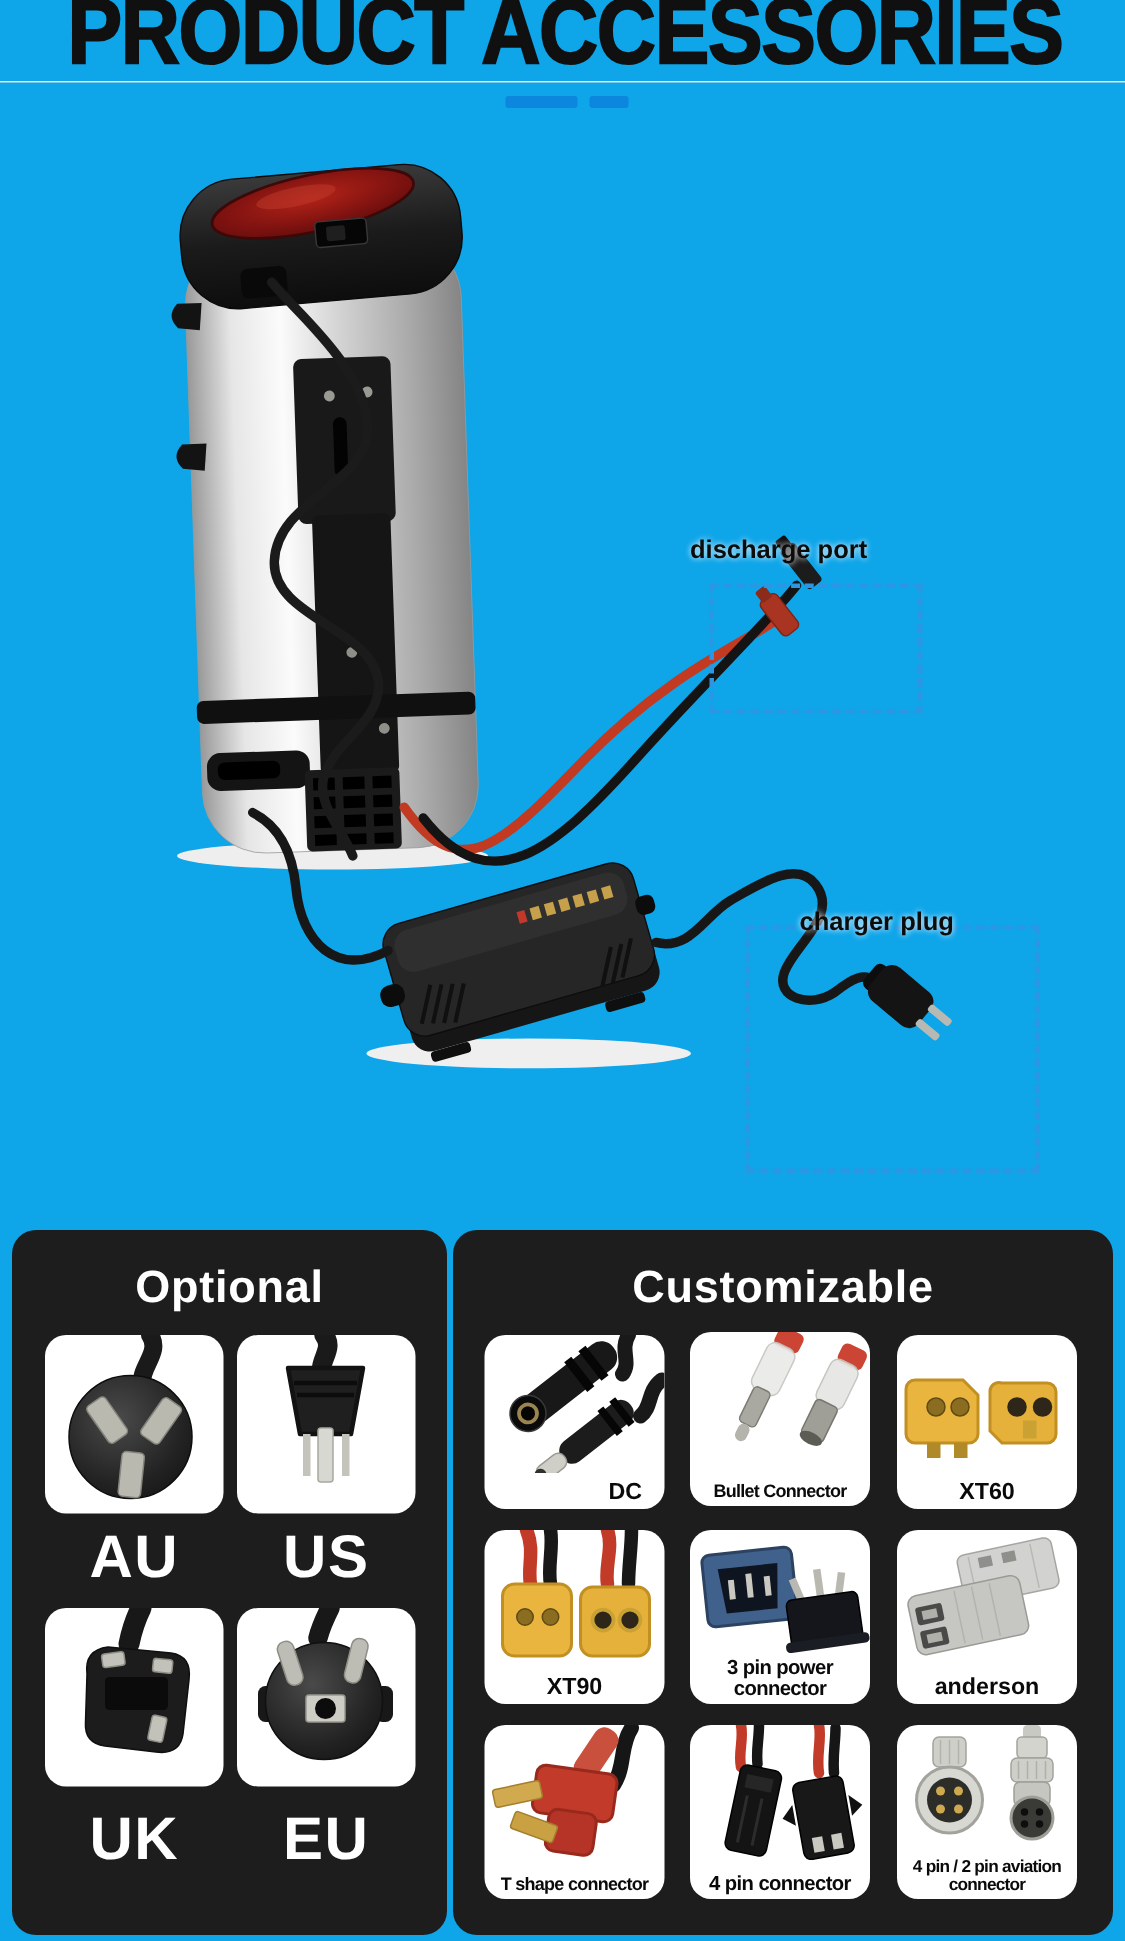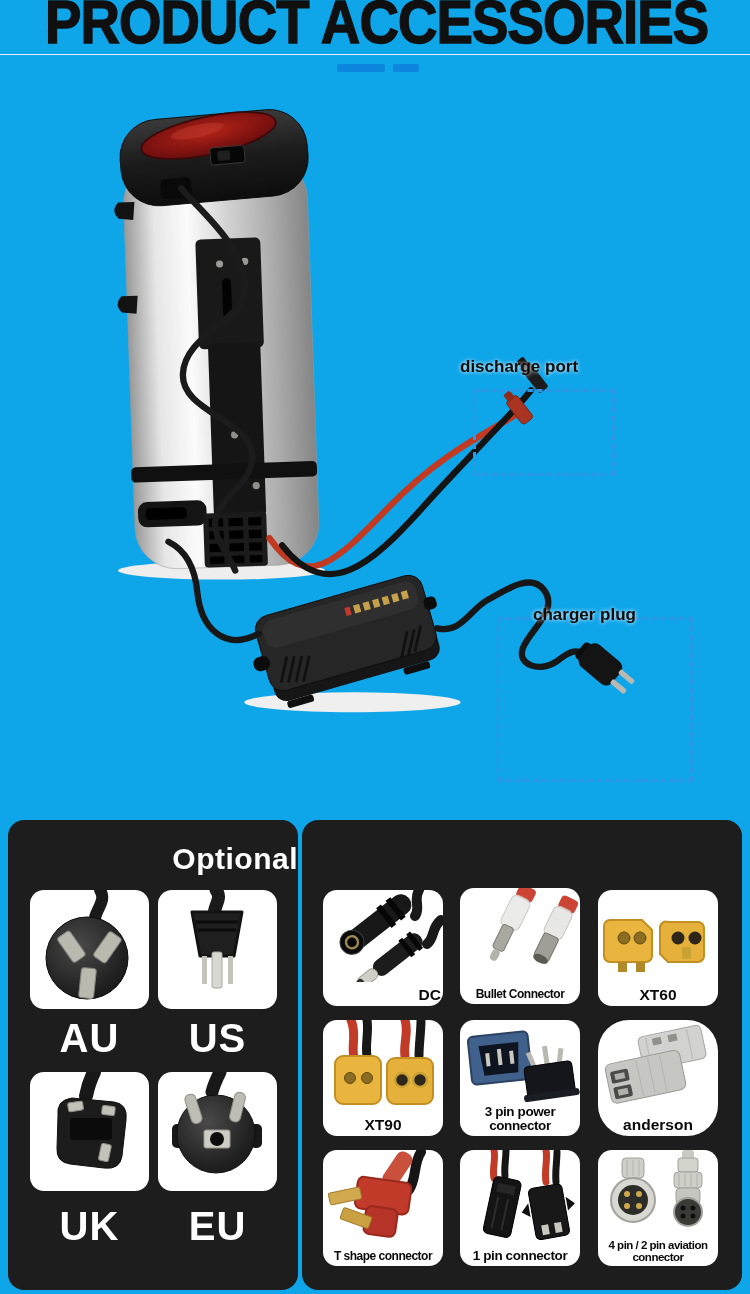--- a/index.html
+++ b/index.html
@@ -30,40 +30,40 @@
   .lbl-charger{ left:533px; top:585px;margin-top:20px; }
   .dashed-box{ position:absolute; border:3px dashed #2b97e4; z-index:5; }
   .box-discharge{ left:473px; top:389px; width:142px; height:87px; }
   .box-charger{ left:497px; top:617px; width:196px; height:165px; }
 
   
   .panel{ position:absolute; top:820px; height:470px; background:#1d1d1d; border-radius:16px; }
   .panel-optional{ left:8px; width:290px; }
   .panel-customizable{ left:302px; width:440px; }
   .panel-title{
-    position:absolute; top:22px; left:0; width:100%; text-align:right;
+    position:absolute; top:22px; left:0; width:100%; text-align:center;
     font-size:30px; font-weight:bold; color:#ffffff; letter-spacing:0.5px;
   }
   .op-card{ position:absolute; width:119px; height:119px; background:#ffffff; border-radius:14px; overflow:hidden; }
   .op-card svg{ display:block; }
   .op-label{
     position:absolute; width:119px; text-align:center; font-size:40px;
     font-weight:bold; color:#ffffff; letter-spacing:1px;
   }
   .cz-card{ position:absolute; width:120px; height:116px; background:#ffffff; border-radius:14px; overflow:hidden; }
   .cz-card svg{ display:block; margin:0 auto; }
   .cz-caption{
     position:absolute; left:2px; right:2px; bottom:3px; text-align:center;
     font-weight:bold; color:#0a0a0a; line-height:1.05;
   }
   .cap-lg{ font-size:15.5px; }
   .cap-md{ font-size:13.5px; letter-spacing:-0.4px; }
   .cap-sm{ font-size:12px;  letter-spacing:-0.5px; }
   .cap-xs{ font-size:11.5px; letter-spacing:-0.5px; }
-  .cap-dc{ text-align:right; }
+  .cap-dc{ text-align:right; padding-right:13px; }
 </style>
 </head>
 <body>
 
 <div id="page">
 
   <div class="page-title">PRODUCT ACCESSORIES</div>
   <div class="title-rule"></div>
   <div class="divider-dash dash-long"></div>
   <div class="divider-dash dash-short"></div>
@@ -256,20 +256,21 @@
         </g>
         <rect x="46" y="58" width="26" height="18" rx="2" fill="#cdcdc6" stroke="#98988f"></rect>
         <circle cx="59" cy="67" r="7" fill="#0c0c0c"></circle>
       </svg>
     </div>
     <div class="op-label" style="left:22px; top:384px;">UK</div>
     <div class="op-label" style="left:150px; top:384px;">EU</div>
   </div>
 
   <div class="panel panel-customizable">
+    <div class="panel-title">Customizable</div>
 
     <div class="cz-card" style="left:21px; top:70px;">
       <svg width="120" height="92" viewBox="0 0 120 92">
         <path d="M96,0 C90,10 98,18 92,26" stroke="#191919" stroke-width="10" fill="none" stroke-linecap="round"></path>
         <path d="M118,30 C108,38 112,48 104,54" stroke="#191919" stroke-width="10" fill="none" stroke-linecap="round"></path>
         <g transform="rotate(-38 55 32)">
           <rect x="18" y="22" width="76" height="21" rx="10" fill="#181818"></rect>
           <rect x="62" y="20" width="6" height="25" fill="#060606"></rect>
             <rect x="74" y="20" width="6" height="25" fill="#060606"></rect>
           <circle cx="22" cy="32" r="12" fill="#0a0a0a" stroke="#3a3a3a"></circle>
@@ -350,21 +351,21 @@
           <rect x="72" y="30" width="5" height="16" fill="#b9b9b2" transform="rotate(-15 74 38)"></rect>
           <rect x="87" y="26" width="5" height="18" fill="#b9b9b2"></rect>
           <rect x="101" y="30" width="5" height="16" fill="#b9b9b2" transform="rotate(15 103 38)"></rect>
           <rect x="66" y="44" width="48" height="32" rx="4" fill="#14161c" stroke="#000000"></rect>
           <rect x="62" y="72" width="56" height="7" rx="3" fill="#1a1d24"></rect>
         </g>
       </svg>
       <div class="cz-caption cap-md">3 pin power connector</div>
     </div>
 
-    <div class="cz-card" style="left:296px; top:200px;border-radius:31px;">
+    <div class="cz-card" style="left:296px; top:200px;">
       <svg width="120" height="88" viewBox="0 0 120 88">
         <g transform="rotate(-12 60 48)">
           <rect x="46" y="14" width="64" height="34" rx="5" fill="#d2d2d0" stroke="#a5a5a1"></rect>
           <rect x="60" y="18" width="9" height="7" fill="#8f8f8b"></rect>
             <rect x="76" y="18" width="9" height="7" fill="#8f8f8b"></rect>
           <line x1="54" y1="16" x2="54" y2="46" stroke="#b8b8b4"></line>
             <line x1="96" y1="16" x2="96" y2="46" stroke="#b8b8b4"></line>
           <rect x="8" y="34" width="76" height="40" rx="6" fill="#c6c6c3" stroke="#9a9a96"></rect>
           <rect x="12" y="42" width="18" height="12" rx="2" fill="#4a4a48"></rect>
           <rect x="12" y="58" width="18" height="12" rx="2" fill="#4a4a48"></rect>
@@ -407,21 +408,21 @@
           <line x1="46" y1="48" x2="46" y2="80" stroke="#2c2c2c" stroke-width="2"></line>
         </g>
         <g transform="rotate(-10 88 62)">
           <rect x="72" y="36" width="34" height="52" rx="5" fill="#181818" stroke="#000000"></rect>
           <path d="M70,50 l-8,8 l8,6 z" fill="#101010"></path>
             <path d="M108,50 l8,8 l-8,6 z" fill="#101010"></path>
           <rect x="79" y="74" width="7" height="10" fill="#c9c9c2"></rect>
             <rect x="92" y="74" width="7" height="10" fill="#c9c9c2"></rect>
         </g>
       </svg>
-      <div class="cz-caption cap-md">1 pin connector</div>
+      <div class="cz-caption cap-md">4 pin connector</div>
     </div>
 
     <div class="cz-card" style="left:296px; top:330px;">
       <svg width="120" height="82" viewBox="0 0 120 82">
         <rect x="24" y="8" width="22" height="20" rx="4" fill="#cfcfca" stroke="#a3a39d"></rect>
         <line x1="29" y1="10" x2="29" y2="26" stroke="#b4b4ae"></line>
           <line x1="35" y1="10" x2="35" y2="26" stroke="#b4b4ae"></line>
         <line x1="41" y1="10" x2="41" y2="26" stroke="#b4b4ae"></line>
         <circle cx="35" cy="50" r="22" fill="#d8d8d3" stroke="#a3a39d" stroke-width="2"></circle>
         <circle cx="35" cy="50" r="15" fill="#2c2c28"></circle>

